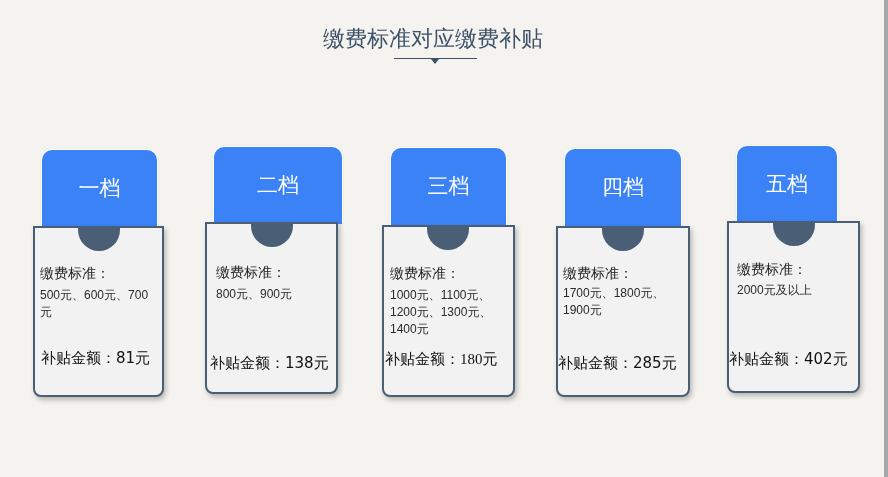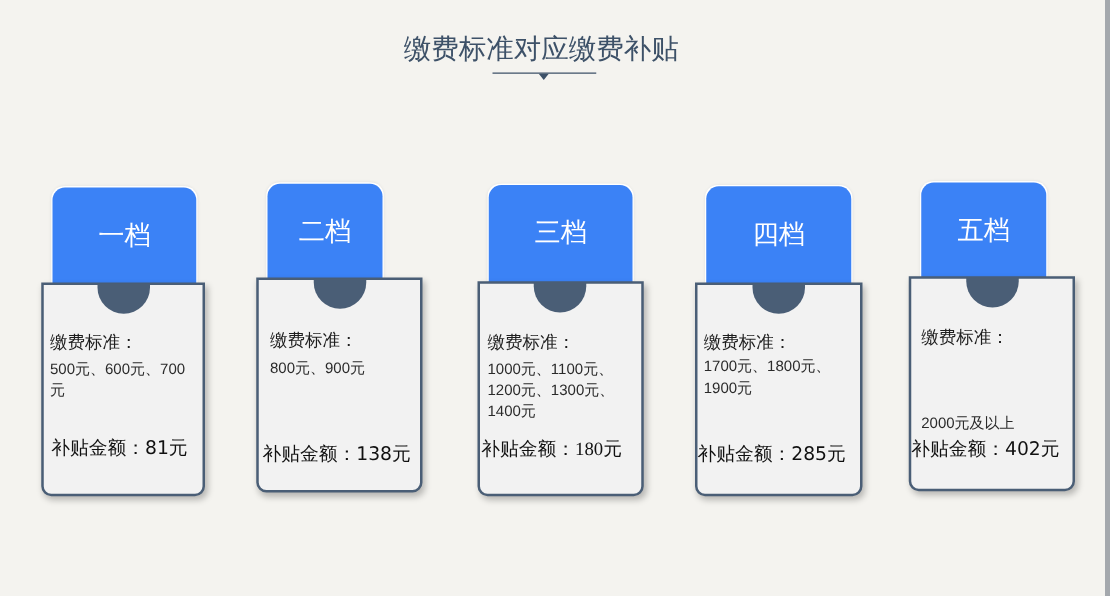--- a/index.html
+++ b/index.html
@@ -69,21 +69,21 @@
   <div class="notch" style="left:78px; top:227px;"></div>
   <div class="std-label" style="left:40px; top:265px;">缴费标准：</div>
   <div class="std-values" style="left:40px; top:287px; width:124px;">
     <div>500元、600元、700</div>
     <div>元</div>
   </div>
   <div class="subsidy" style="left:41px; top:349px;">补贴金额：81元</div>
 </div>
 
 <div class="card">
-  <div class="tab" style="left:214px; top:147px; width:92px; height:77px;">
+  <div class="tab" style="left:214px; top:147px; width:128px; height:77px;">
     <div class="tab-label">二档</div>
   </div>
   <div class="body" style="left:205px; top:222px; width:133px; height:172px;"></div>
   <div class="notch" style="left:251px; top:223px;"></div>
   <div class="std-label" style="left:216px; top:264px;">缴费标准：</div>
   <div class="std-values" style="left:216px; top:286px; width:118px;">800元、900元</div>
   <div class="subsidy" style="left:210px; top:354px;">补贴金额：138元</div>
 </div>
 
 <div class="card">
@@ -115,15 +115,15 @@
   <div class="subsidy" style="left:558px; top:354px;">补贴金额：285元</div>
 </div>
 
 <div class="card">
   <div class="tab" style="left:737px; top:146px; width:100px; height:77px;">
     <div class="tab-label">五档</div>
   </div>
   <div class="body" style="left:727px; top:221px; width:133px; height:172px;"></div>
   <div class="notch" style="left:773px; top:222px;"></div>
   <div class="std-label" style="left:737px; top:261px;">缴费标准：</div>
-  <div class="std-values" style="left:737px; top:282px; width:120px;margin-top:48px;">2000元及以上</div>
+  <div class="std-values" style="left:737px; top:282px; width:120px;">2000元及以上</div>
   <div class="subsidy" style="left:729px; top:350px;">补贴金额：402元</div>
 </div>
 
 </body></html>

